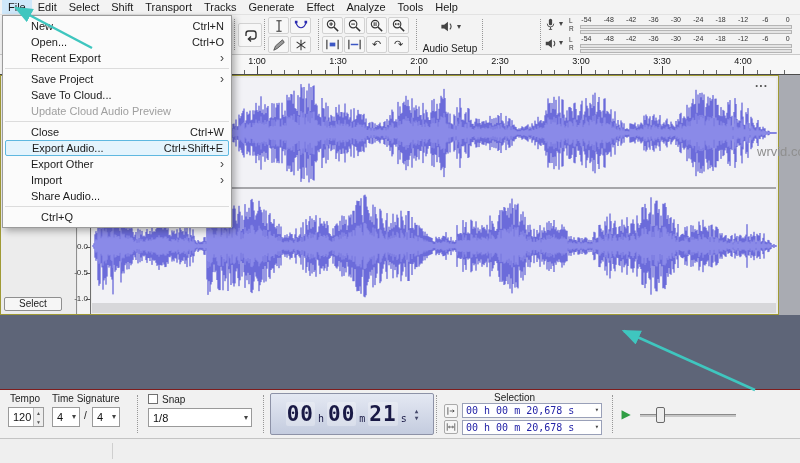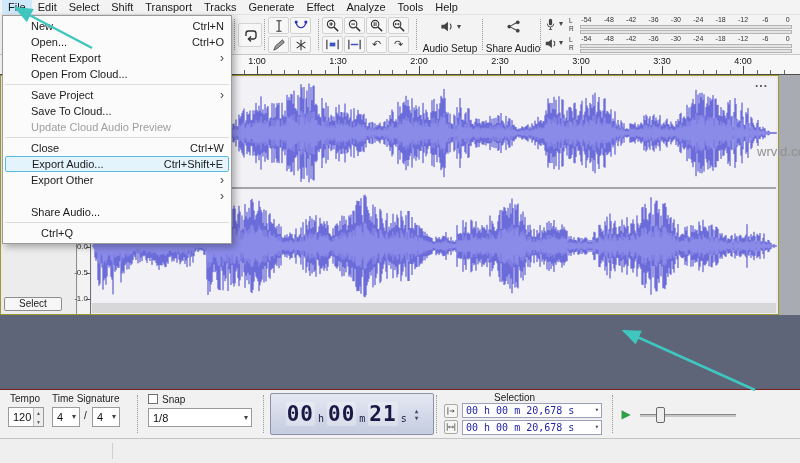--- a/index.html
+++ b/index.html
@@ -208,31 +208,20 @@
             <path d="M2 6v4h3l4 3V3L5 6z" fill="#444"></path>
             <path d="M11 5a4 4 0 0 1 0 6" stroke="#444" fill="none" stroke-width="1.2"></path>
           </svg>
         <span class="caret">▾</span>
       </span>
       <span class="lbl">Audio Setup</span>
     </div>
 
     <div class="grip" style="left:482px"></div>
 
-    <div class="tbtext" style="left:486px;width:54px">
-      <span class="iconrow">
-        <svg width="15" height="15" viewBox="0 0 16 16">
-            <circle cx="12.5" cy="3.5" r="2" fill="#444"></circle>
-            <circle cx="3.5" cy="8" r="2" fill="#444"></circle>
-            <circle cx="12.5" cy="12.5" r="2" fill="#444"></circle>
-            <path d="M5.3 7.1l5.4-2.8M5.3 8.9l5.4 2.8" stroke="#444" stroke-width="1.1"></path>
-          </svg>
-      </span>
-      <span class="lbl">Share Audio</span>
-    </div>
 
     <div class="grip" style="left:540px"></div>
 
     <div class="meter-row" style="top:1px">
       <svg class="micon" width="13" height="15" viewBox="0 0 16 16">
           <rect x="6" y="1" width="4" height="8" rx="2" fill="#444"></rect>
           <path d="M4 7a4 4 0 0 0 8 0M8 11v3M6 14h4" stroke="#444" fill="none" stroke-width="1.1"></path>
         </svg>
       <span class="mcaret caret">▾</span>
       <span class="lr">
@@ -384,23 +373,20 @@
         <span class="fs">Ctrl+N</span>
       </div>
       <div class="fm-row">
         <span class="fl">Open...</span>
         <span class="fs">Ctrl+O</span>
       </div>
       <div class="fm-row">
         <span class="fl">Recent Export</span>
         <span class="fa">›</span>
       </div>
-      <div class="fm-row">
-        <span class="fl">Open From Cloud...</span>
-      </div>
       <div class="menu-sep"></div>
       <div class="fm-row">
         <span class="fl">Save Project</span>
         <span class="fa">›</span>
       </div>
       <div class="fm-row">
         <span class="fl">Save To Cloud...</span>
       </div>
       <div class="fm-row dis">
         <span class="fl">Update Cloud Audio Preview</span>
@@ -412,20 +398,21 @@
       </div>
       <div class="fm-row hl">
         <span class="fl">Export Audio...</span>
         <span class="fs">Ctrl+Shift+E</span>
       </div>
       <div class="fm-row">
         <span class="fl">Export Other</span>
         <span class="fa">›</span>
       </div>
       <div class="fm-row">
+        <span class="fl">Import</span>
         <span class="fa">›</span>
       </div>
       <div class="fm-row">
         <span class="fl">Share Audio...</span>
       </div>
       <div class="menu-sep"></div>
       <div class="fm-row">
         <span class="fs">Ctrl+Q</span>
       </div>
     </div>

